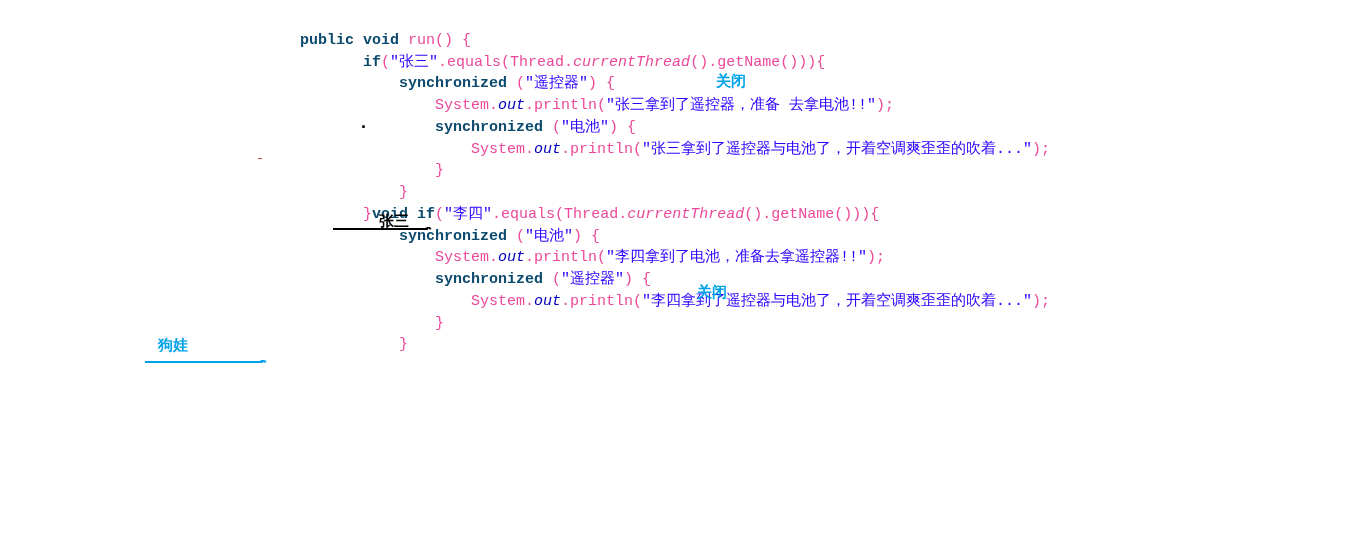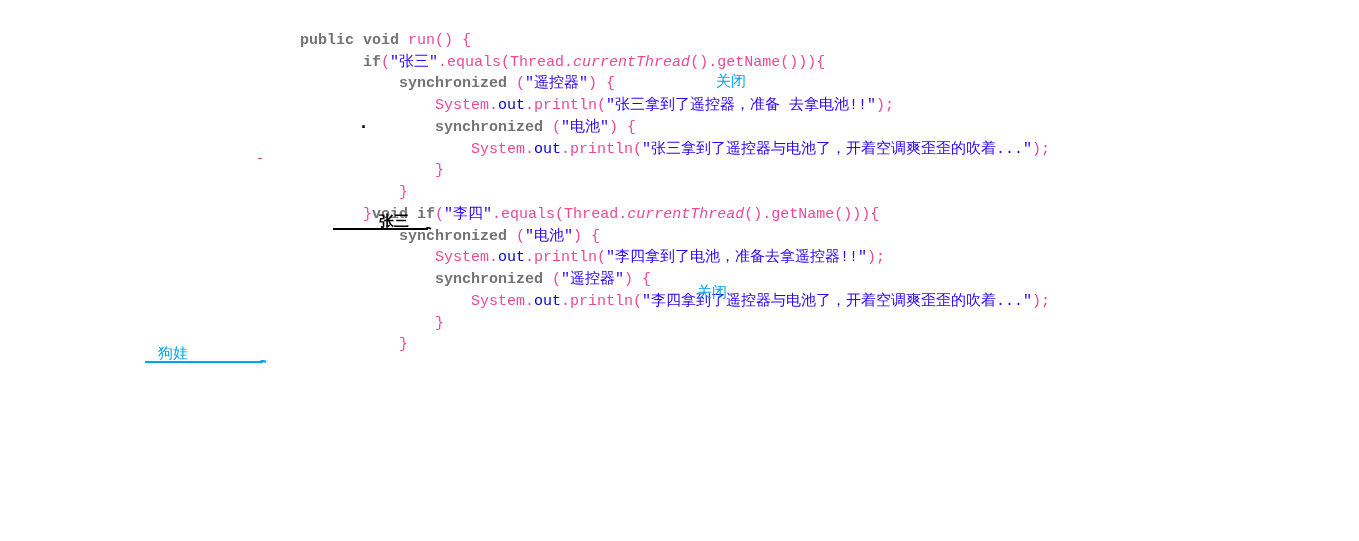--- a/index.html
+++ b/index.html
@@ -12,31 +12,31 @@
       height: 541px;
       position: relative;
       overflow: hidden;
     }
     .code-container {
       position: absolute;
       left: 300px;
       top: 8px;
       white-space: pre;
     }
-    .kw { color: #737373; font-weight: bold; }
+    .kw { color: #0c4a6e; font-weight: bold; }
     .plain { color: #ec4899; }
     .str { color: #2a00ff; }
-    .static-field { color: #0000c0; }
+    .static-field { color: #0000c0; font-style: italic; }
     .italic { font-style: italic; }
     .annotation {
       position: absolute;
       color: #00a2e8;
       font-family: "Microsoft YaHei", Arial, sans-serif;
       font-size: 15px;
-      font-weight: normal;
+      font-weight: bold;
     }
     .black-annotation {
       position: absolute;
       color: #000000;
       font-family: "Microsoft YaHei", Arial, sans-serif;
       font-size: 15px;
       font-weight: bold;
     }
     svg { position: absolute; }
     .dash-mark {
@@ -69,21 +69,21 @@
 <div class="annotation" style="left:716px; top:70px;">关闭</div>
 
 <div class="annotation" style="left:697px; top:281px;">关闭</div>
 
 <div class="black-annotation" style="left:339px; top:210px;margin-left:40px;">张三</div>
 <svg style="left:333px; top:227px;" width="100" height="14">
   <line x1="0" y1="2" x2="95" y2="2" stroke="#000000" stroke-width="2"></line>
   <path d="M80 -8 L98 2" stroke="#000000" stroke-width="2" fill="none"></path>
 </svg>
 
-<div class="annotation" style="left:158px; top:342px;">狗娃</div>
+<div class="annotation" style="left:158px; top:334px;">狗娃</div>
 <svg style="left:145px; top:360px;" width="125" height="14">
   <line x1="0" y1="2" x2="118" y2="2" stroke="#00a2e8" stroke-width="2"></line>
   <path d="M100 -8 L121 2" stroke="#00a2e8" stroke-width="2" fill="none"></path>
 </svg>
 
 <div class="black-annotation" style="left:361px; top:109px; font-size:18px;">.</div>
 
 <div class="dash-mark" style="left:256px; top:150px;">-</div>
 
 </body></html>

